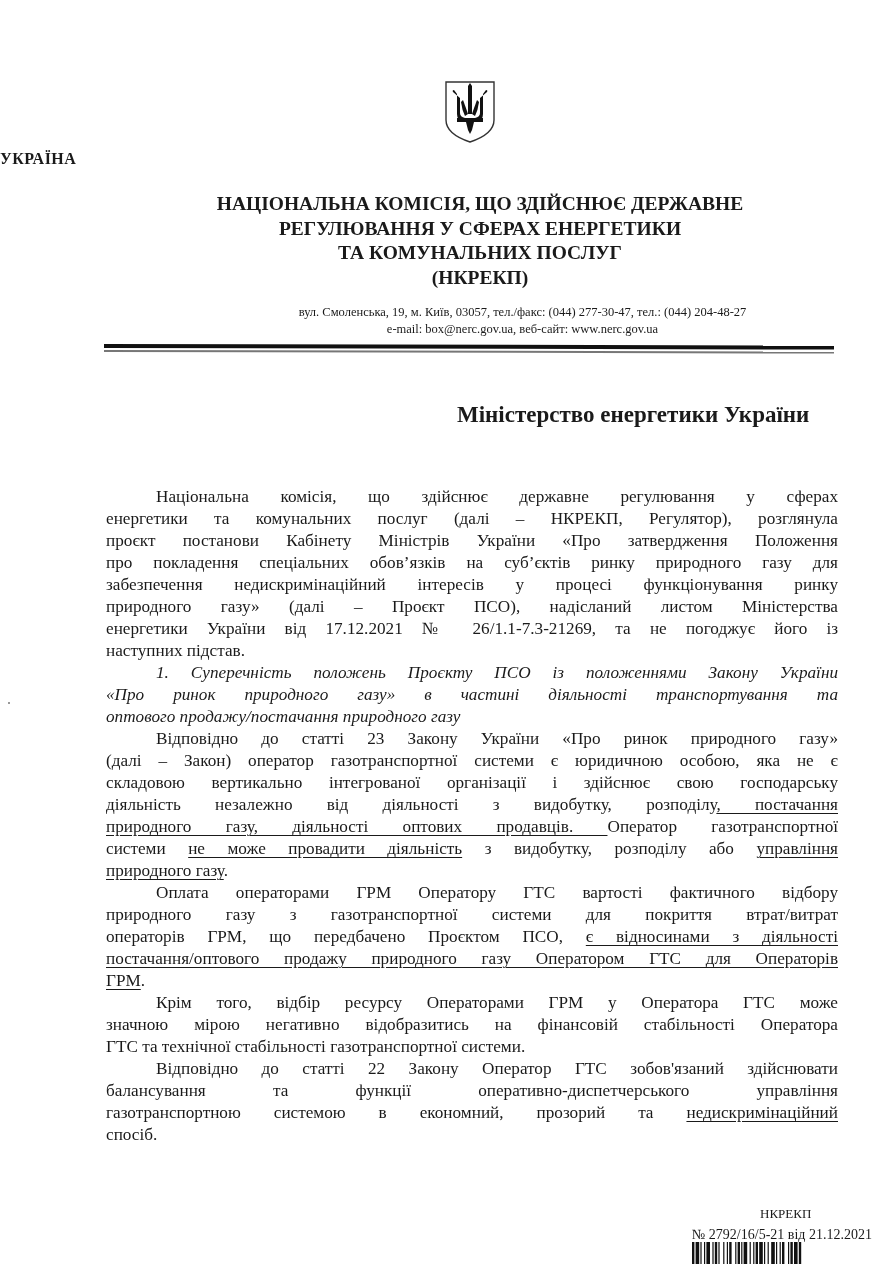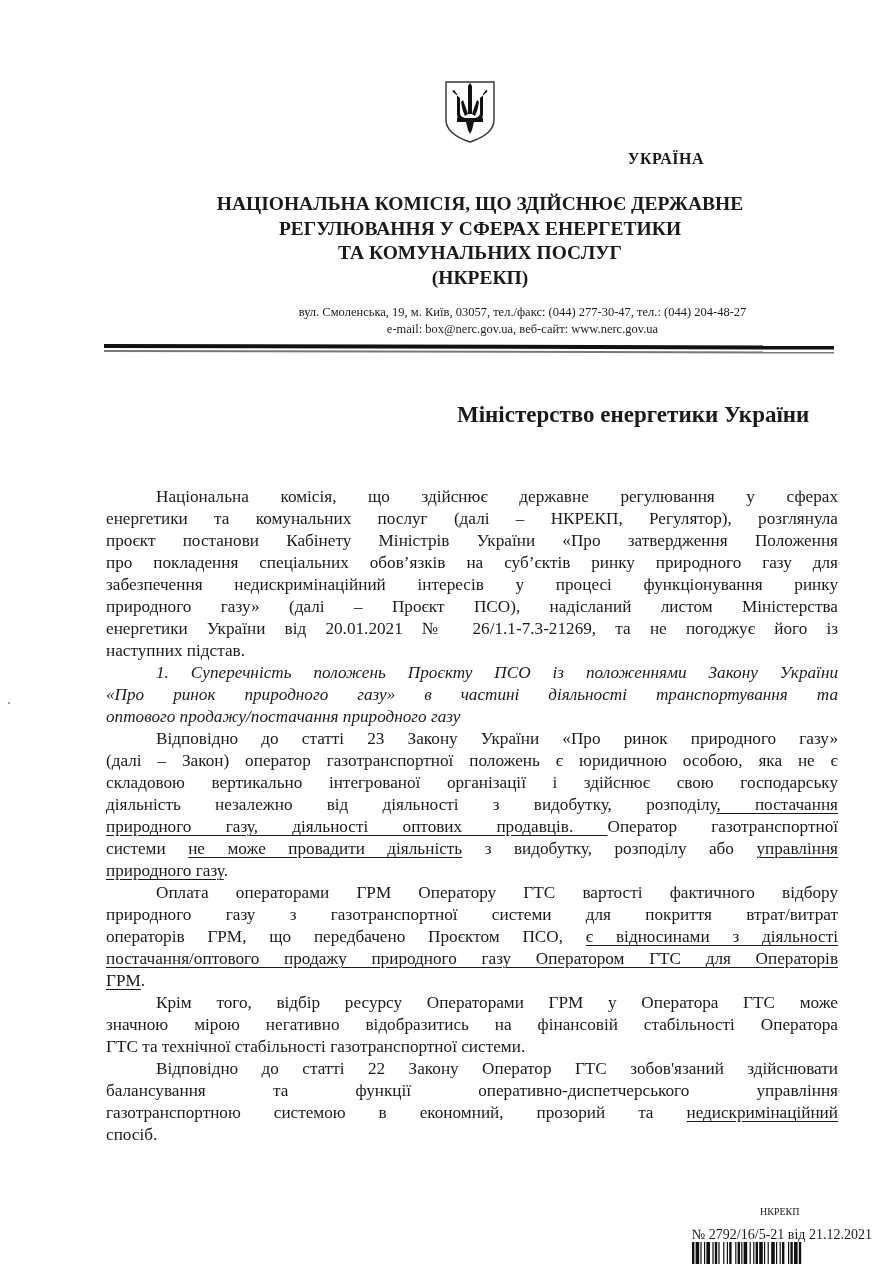--- a/index.html
+++ b/index.html
@@ -2,21 +2,21 @@
 <html><head>
   <meta charset="utf-8">
   <style>
     html, body { margin: 0; padding: 0; background: #ffffff; }
     body {
       width: 872px; height: 1280px; position: relative; overflow: hidden;
       font-family: "Liberation Serif", "DejaVu Serif", serif;
       color: #1a1a1a;
     }
     .emblem { position: absolute; left: 443px; top: 80px; width: 54px; height: 64px; }
-    .country { position: absolute; left: 0; width: 704px; top: 150px; text-align: right;
+    .country { position: absolute; left: 0; width: 704px; top: 150px; text-align: left;
       font-weight: bold; font-size: 16px; letter-spacing: 0.5px; }
     .org { position: absolute; left: 60px; width: 840px; top: 192px; text-align: center;
       font-weight: bold; font-size: 19.5px; line-height: 24.5px; }
     .org div { white-space: nowrap; }
     .contacts { position: absolute; left: 100px; width: 845px; top: 304px; text-align: center;
       font-size: 12.5px; line-height: 17px; }
     .contacts div { white-space: nowrap; }
     .rule-thick { position: absolute; left: 104px; width: 730px; top: 344px; height: 4px; background: #111; transform: rotate(0.12deg); transform-origin: left; }
     .rule-thin  { position: absolute; left: 104px; width: 730px; top: 350px; height: 1.5px; background: #777; transform: rotate(0.12deg); transform-origin: left; }
     .addressee { position: absolute; left: 457px; top: 402px; font-weight: bold; font-size: 23px; white-space: nowrap; }
@@ -30,21 +30,21 @@
 
     #p1 { top: 486px; }
     #p2 { top: 662px; }
     #p3 { top: 728px; }
     #p4 { top: 882px; }
     #p5 { top: 992px; }
     #p6 { top: 1058px; }
 
     .stray-mark { position: absolute; left: 8px; top: 702px; width: 2px; height: 2px; background: #999; }
 
-    .reg-org { position: absolute; left: 760px; top: 1206px; font-size: 10px; white-space: nowrap; }
+    .reg-org { position: absolute; left: 760px; top: 1206px; font-size: 13px; white-space: nowrap; }
     .reg-num { position: absolute; left: 692px; top: 1227px; font-size: 14px; white-space: nowrap; text-align: center; }
     .barcode { position: absolute; left: 692px; top: 1242px; width: 180px; height: 22px; }
   </style>
 </head>
 <body>
 
 <div class="emblem">
   <svg viewBox="0 0 54 64" width="54" height="64">
     <path d="M3 2 H51 V40 Q51 54 27 62 Q3 54 3 40 Z" fill="none" stroke="#333" stroke-width="1.4"></path>
     <g fill="#111">
@@ -79,33 +79,33 @@
 
 <div class="stray-mark"></div>
 
 <div id="p1" class="body-text">
   <div class="line indent">Національна комісія, що здійснює державне регулювання у сферах</div>
   <div class="line">енергетики та комунальних послуг (далі – НКРЕКП, Регулятор), розглянула</div>
   <div class="line">проєкт постанови Кабінету Міністрів України «Про затвердження Положення</div>
   <div class="line">про покладення спеціальних обов’язків на суб’єктів ринку природного газу для</div>
   <div class="line">забезпечення недискримінаційний інтересів у процесі функціонування ринку</div>
   <div class="line">природного газу» (далі – Проєкт ПСО), надісланий листом Міністерства</div>
-  <div class="line">енергетики України від 20.01.2021 № 26/1.1-7.3-21269, та не погоджує його із</div>
+  <div class="line">енергетики України від 17.12.2021 № 26/1.1-7.3-21269, та не погоджує його із</div>
   <div class="line last">наступних підстав.</div>
 </div>
 
 <div id="p2" class="body-text italic">
   <div class="line indent">1. Суперечність положень Проєкту ПСО із положеннями Закону України</div>
   <div class="line">«Про ринок природного газу» в частині діяльності транспортування та</div>
   <div class="line last">оптового продажу/постачання природного газу</div>
 </div>
 
 <div id="p3" class="body-text">
   <div class="line indent">Відповідно до статті 23 Закону України «Про ринок природного газу»</div>
-  <div class="line">(далі – Закон) оператор газотранспортної положень є юридичною особою, яка не є</div>
+  <div class="line">(далі – Закон) оператор газотранспортної системи є юридичною особою, яка не є</div>
   <div class="line">складовою вертикально інтегрованої організації і здійснює свою господарську</div>
   <div class="line"><span>діяльність незалежно від діяльності з видобутку, розподілу</span><span class="u">, постачання</span></div>
   <div class="line"><span class="u">природного газу, діяльності оптових продавців. </span><span>Оператор газотранспортної</span></div>
   <div class="line"><span>системи </span><span class="u">не може провадити діяльність</span><span> з видобутку, розподілу або </span><span class="u">управління</span></div>
   <div class="line last"><span class="u">природного газу</span><span>.</span></div>
 </div>
 
 <div id="p4" class="body-text">
   <div class="line indent">Оплата операторами ГРМ Оператору ГТС вартості фактичного відбору</div>
   <div class="line">природного газу з газотранспортної системи для покриття втрат/витрат</div>

